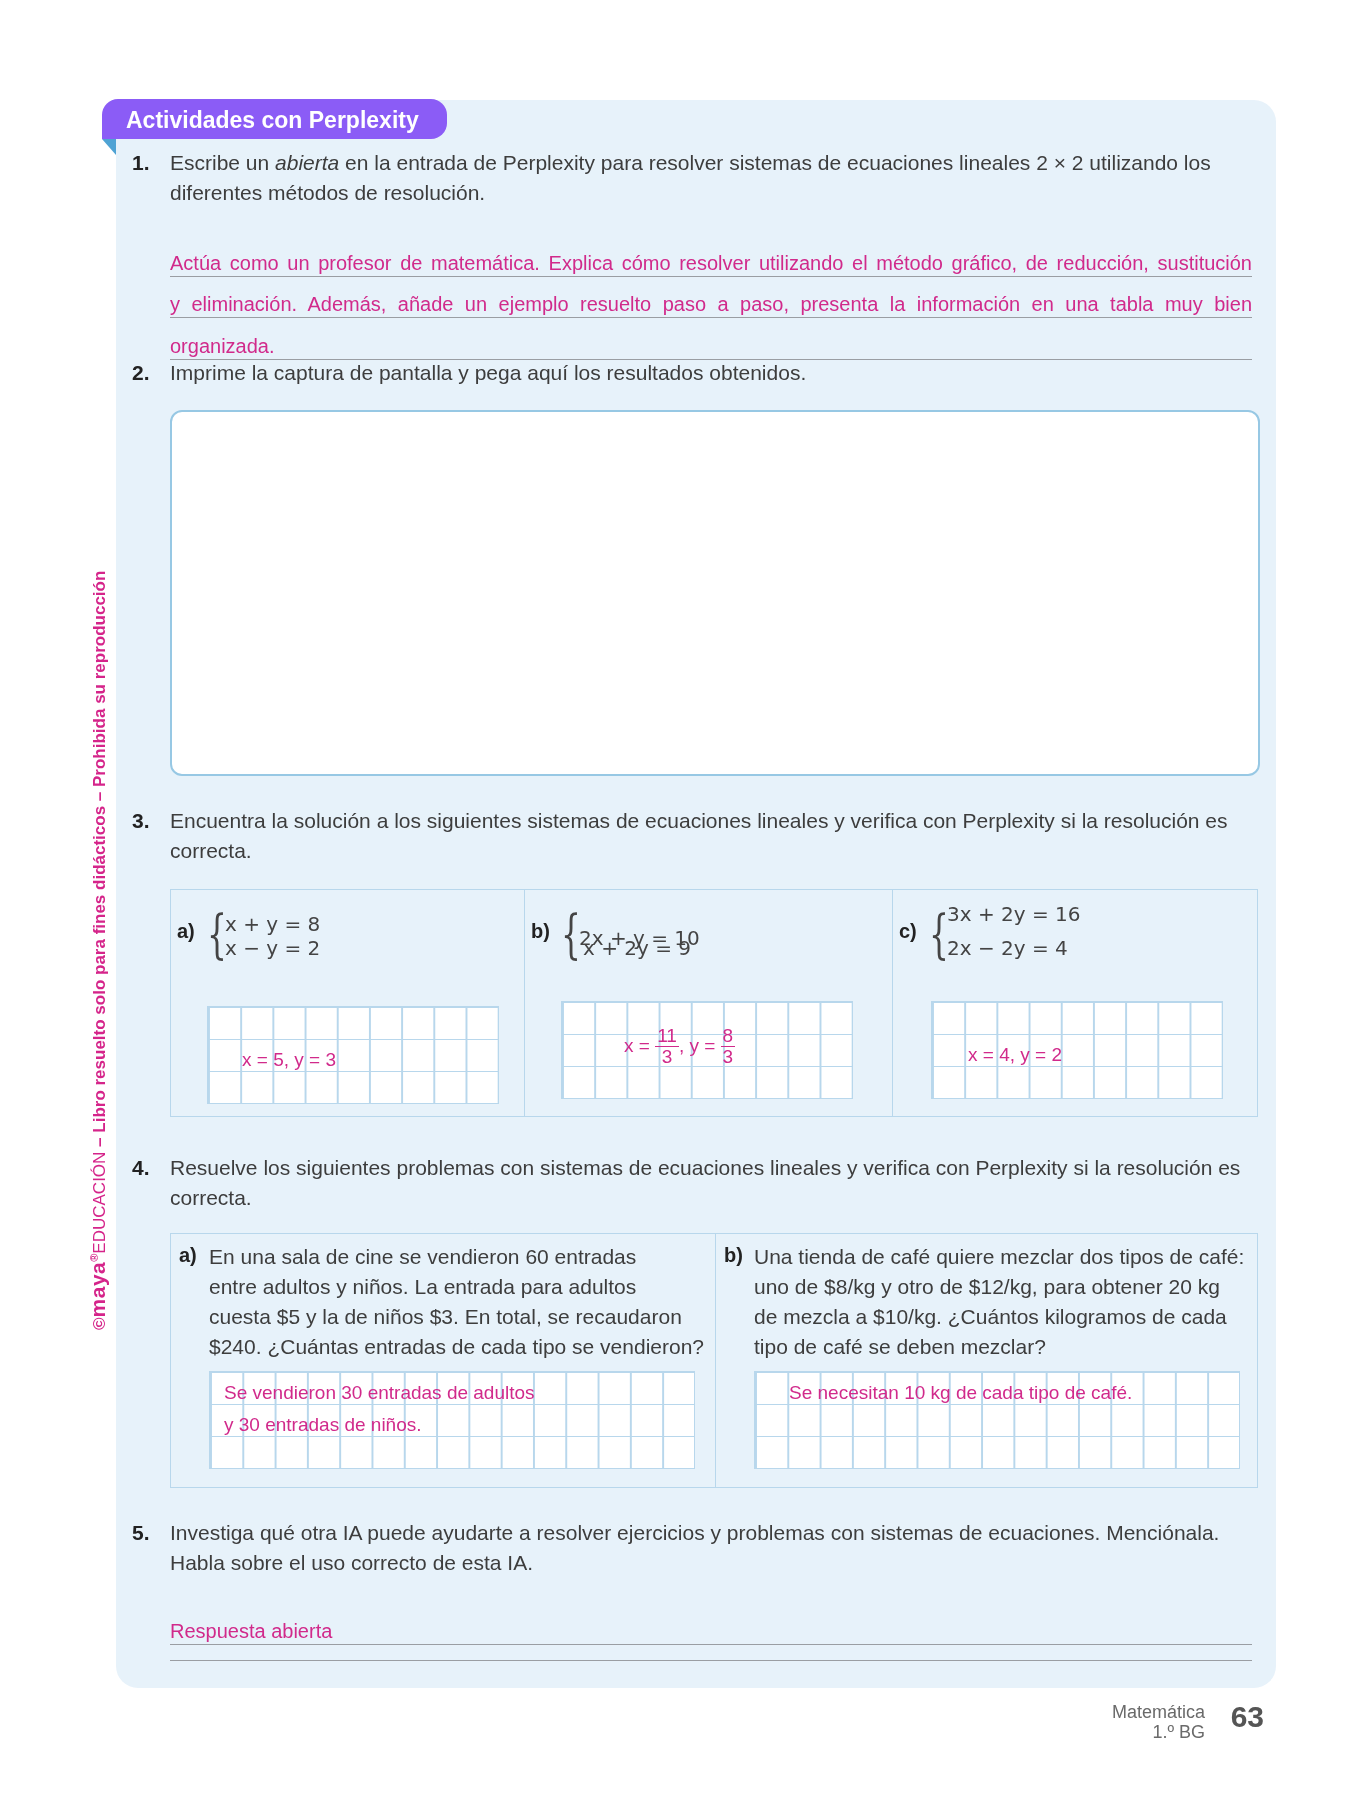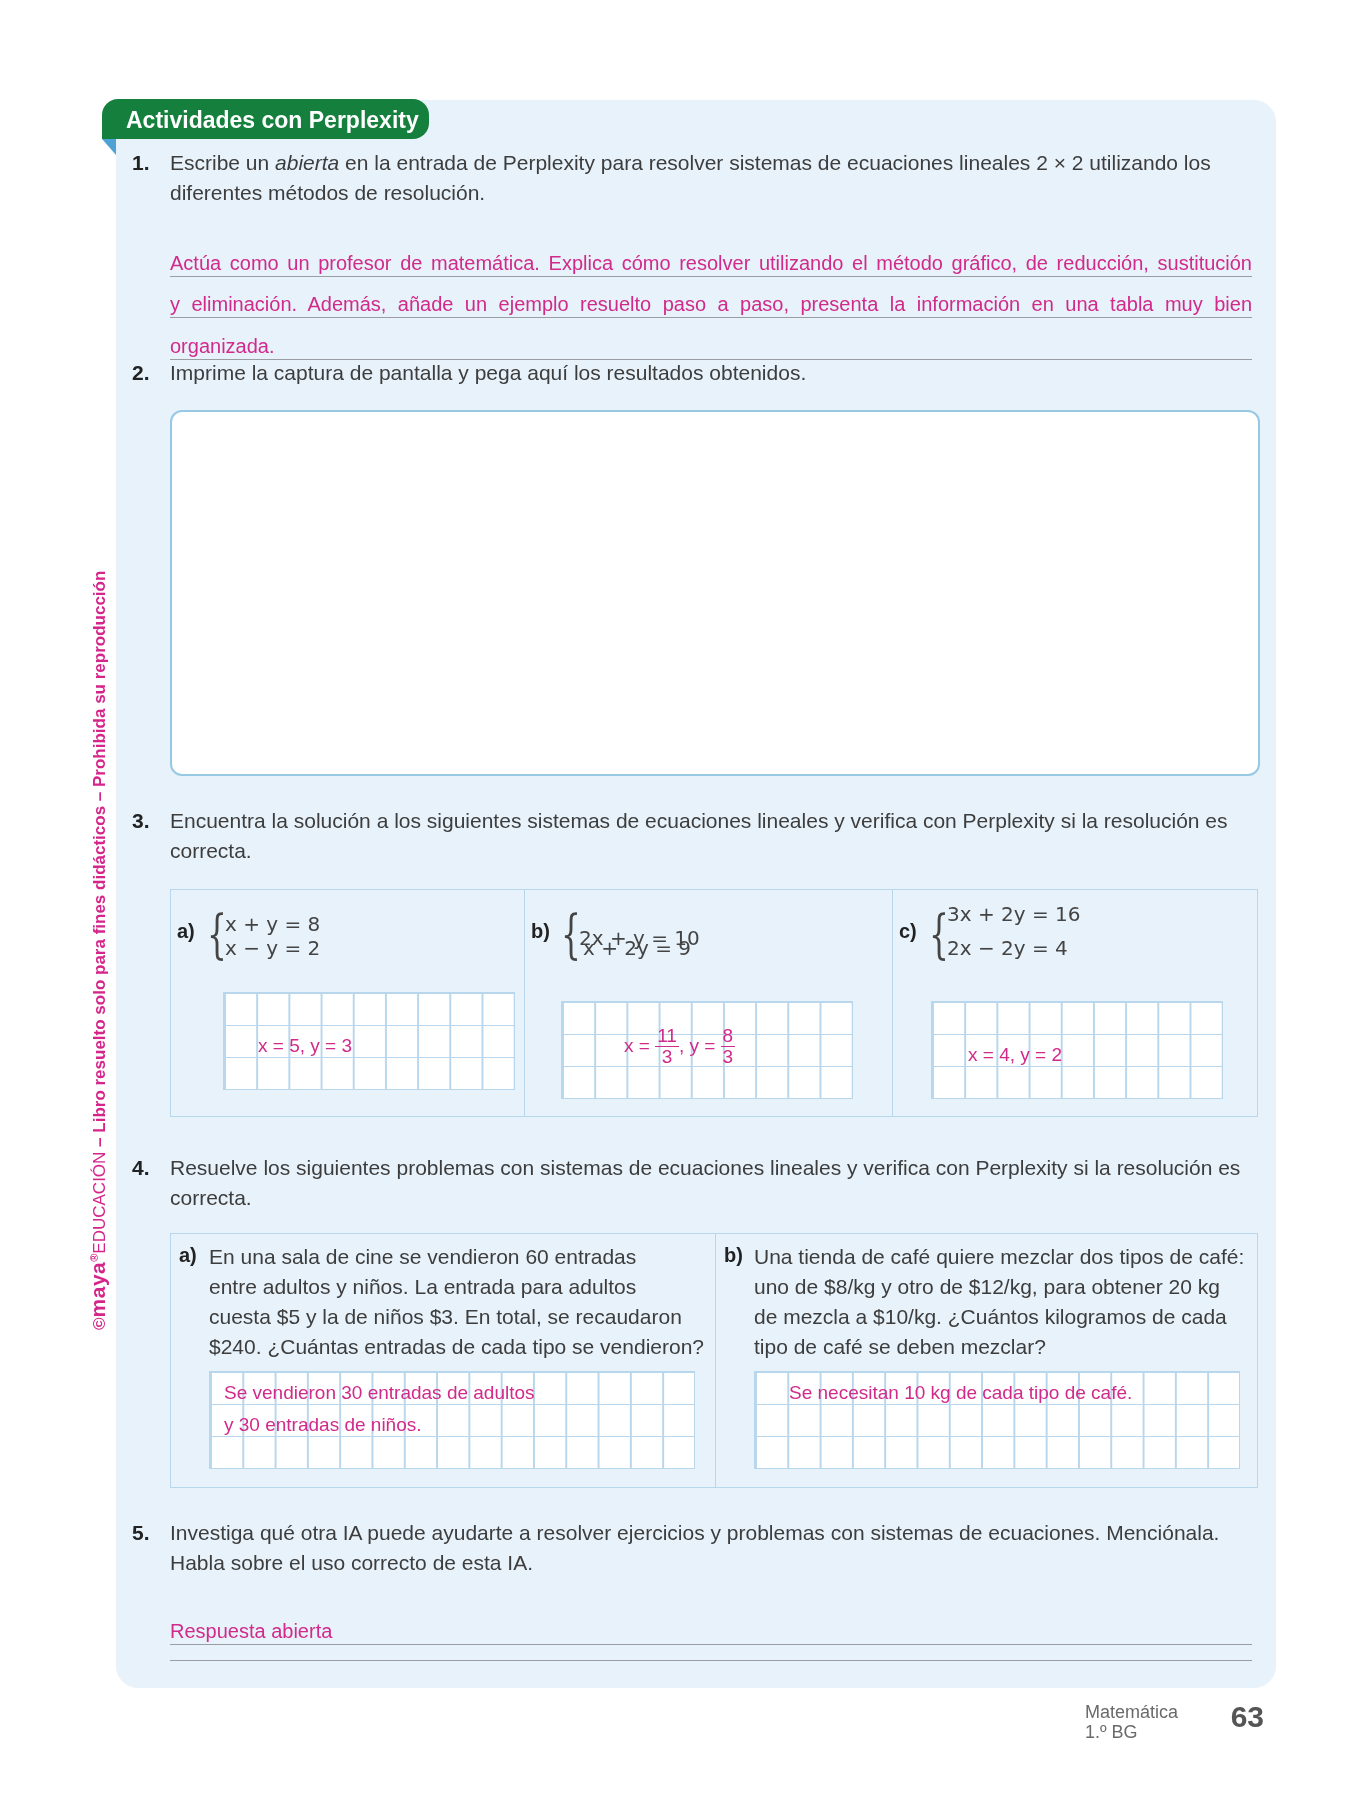--- a/index.html
+++ b/index.html
@@ -6,22 +6,22 @@
   body {
     width: 1350px; height: 1800px; background: #ffffff; position: relative;
     font-family: "Liberation Sans", "DejaVu Sans", sans-serif; color: #3a3a3a;
     overflow: hidden;
   }
   .panel {
     position: absolute; left: 116px; top: 100px; width: 1160px; height: 1588px;
     background: #e7f2fa; border-radius: 22px;
   }
   .tab-header {
-    position: absolute; left: 102px; top: 99px; height: 40px; padding: 0 10px 0 24px;
-    background: #15803d; border-radius: 16px 16px 16px 0;
+    position: absolute; left: 102px; top: 99px; height: 40px; padding: 0 28px 0 24px;
+    background: #8b5cf6; border-radius: 16px 16px 16px 0;
     color: #ffffff; font-weight: bold; font-size: 23px; line-height: 42px;
   }
   .tab-fold {
     position: absolute; left: 102px; top: 139px; width: 0; height: 0;
     border-top: 16px solid #4fa3d4; border-left: 14px solid transparent;
   }
   .side-text {
     position: absolute; left: 86px; top: 1330px; transform-origin: 0 0; transform: rotate(-90deg);
     white-space: nowrap; font-size: 17px; color: #d5248a; font-weight: bold;
   }
@@ -61,21 +61,21 @@
   .frac .d { display: block; }
   .prob-table {
     position: absolute; left: 170px; top: 1233px; width: 1086px; height: 253px;
     border: 1.5px solid #b8d7ec; display: flex;
   }
   .prob-cell { position: relative; border-right: 1.5px solid #b8d7ec; }
   .prob-cell:last-child { border-right: none; }
   .prob-label { position: absolute; top: 10px; font-weight: bold; font-size: 20px; color: #222; }
   .prob-text { position: absolute; top: 8px; font-size: 21px; line-height: 30px; color: #3d3d3d; }
   .grid-15 { width: 484px; height: 96px; background-size: 32.3px 32px; }
-  .footer-subject { position: absolute; right: 172px; top: 1702px; text-align: left; font-size: 18px; color: #6a6a6a; line-height: 20px; }
+  .footer-subject { position: absolute; right: 145px; top: 1702px; text-align: right; font-size: 18px; color: #6a6a6a; line-height: 20px; }
   .footer-page { position: absolute; right: 86px; top: 1700px; font-size: 30px; font-weight: bold; color: #555; }
 </style>
 </head>
 <body>
 
 <div class="panel"></div>
 <div class="tab-fold"></div>
 <div class="tab-header">Actividades con Perplexity</div>
 
 <div class="side-text">
@@ -97,21 +97,21 @@
 <div class="q" style="top:806px; width:1130px;">
   <span class="num">3.</span><span class="body" style="width:1090px;">Encuentra la solución a los siguientes sistemas de ecuaciones lineales y verifica con Perplexity si la resolución es correcta.</span>
 </div>
 
 <div class="sys-table">
   <div class="sys-cell" style="width:353px;">
     <span class="sys-label" style="left:6px;">a)</span>
     <span class="brace" style="left:36px;">{</span>
     <span class="eq" style="left:54px; top:12px;margin-top:10px;">x + y = 8</span>
     <span class="eq" style="left:54px; top:46px;">x − y = 2</span>
-    <div class="grid grid-9" style="left:36px; top:102px;margin-left:16px;">
+    <div class="grid grid-9" style="left:36px; top:116px;">
       <span class="grid-answer" style="left:34px; top:42px;">x = 5, y = 3</span>
     </div>
   </div>
   <div class="sys-cell" style="width:367px;">
     <span class="sys-label" style="left:6px;">b)</span>
     <span class="brace" style="left:36px;">{</span>
     <span class="eq" style="left:54px; top:12px;margin-top:24px;">2x + y = 10</span>
     <span class="eq" style="left:58px; top:46px;">x + 2y = 9</span>
     <div class="grid grid-9" style="left:36px; top:111px;">
       <span class="grid-answer" style="left:62px; top:24px;">

